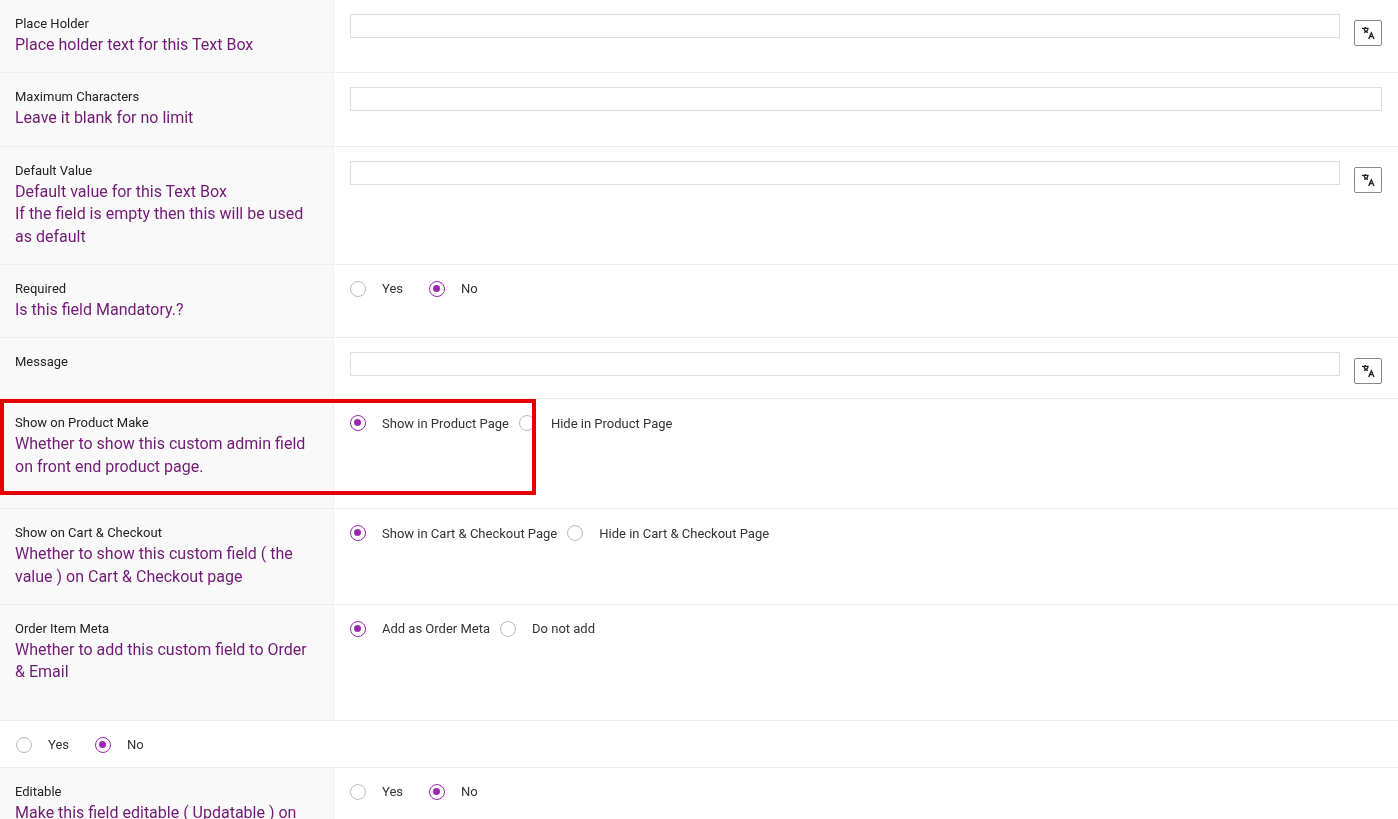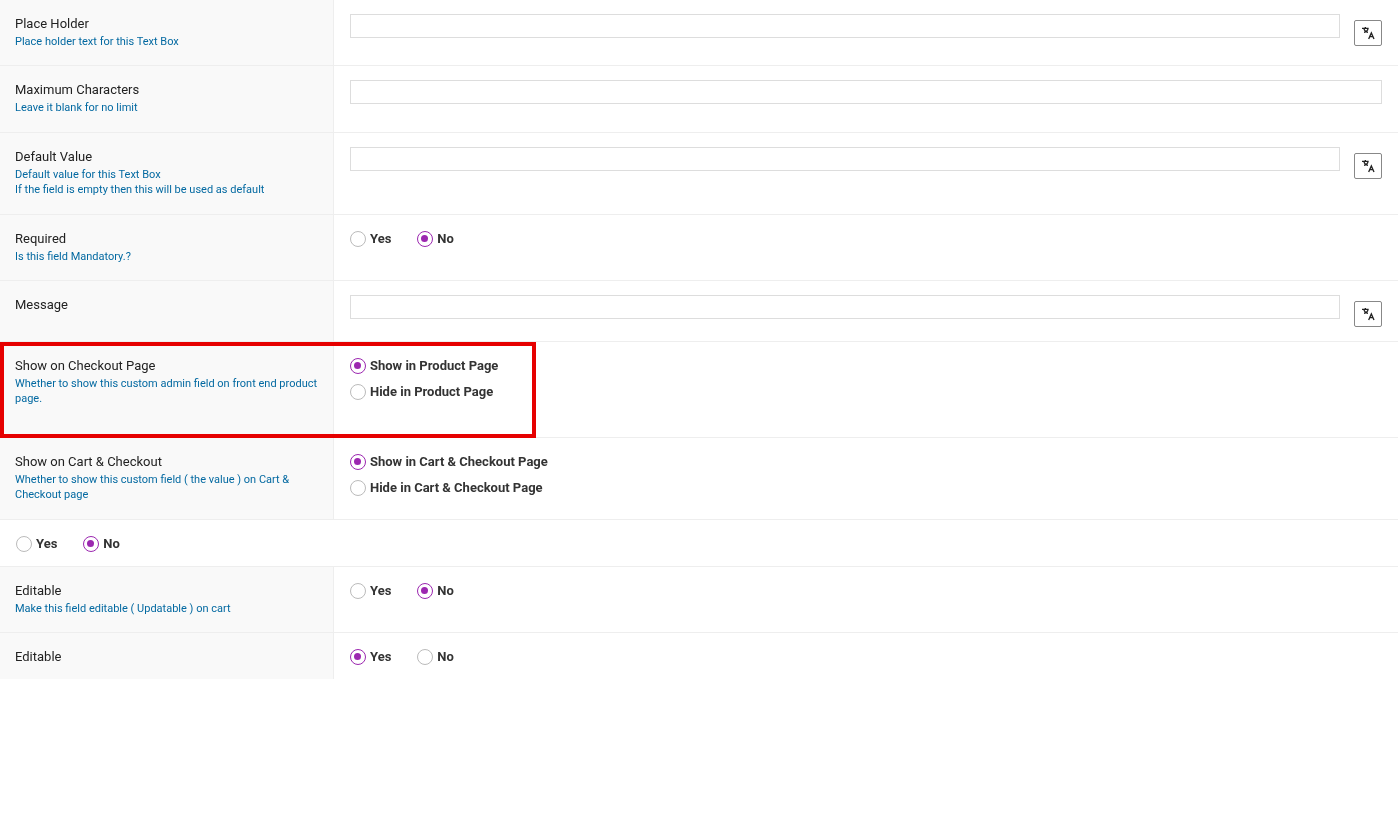--- a/index.html
+++ b/index.html
@@ -24,22 +24,22 @@
     background: #f9f9f9;
     border-right: 1px solid #eee;
   }
   .label-col .title {
     font-weight: 400;
     font-size: 13px;
     color: #222;
     margin-bottom: 3px;
   }
   .label-col .desc {
-    font-size: 11px;
-    color: #0369a1;
+    font-size: 16px;
+    color: #701a75;
     line-height: 1.4;
   }
   .input-col {
     flex: 1;
     padding: 14px 16px 14px 16px;
     display: flex;
     align-items: flex-start;
     gap: 12px;
   }
   .text-input {
@@ -65,30 +65,29 @@
   .translate-icon-box svg {
     width: 16px; height: 16px;
   }
   .radio-group {
     display: flex;
     gap: 26px;
     align-items: center;
     padding-top: 2px;
   }
   .radio-group.vertical {
-    flex-direction: column;
+    flex-direction: row;
     align-items: flex-start;
     gap: 10px;
   }
   .radio-item {
     display: flex;
     align-items: center;
-    gap: 4px;
+    gap: 16px;
     cursor: pointer;
-    font-weight: bold;
   }
   .radio-circle {
     width: 16px;
     height: 16px;
     border: 1.5px solid #bbb;
     border-radius: 50%;
     position: relative;
     background: #fff;
   }
   .radio-circle.selected {
@@ -190,21 +189,21 @@
         <svg viewBox="0 0 24 24" fill="none" stroke="#222" stroke-width="2">
             <path d="M3 5h10M8 3v2M6 5c0 3 3 6 6 6M12 5c0 3-3 6-6 6"></path>
             <path d="M13 21l4-9 4 9M14.5 17.5h5"></path>
           </svg>
       </div>
     </div>
   </div>
 
   <div class="row" style="position:relative;">
     <div class="label-col" style="padding-bottom:30px;">
-      <div class="title">Show on Checkout Page</div>
+      <div class="title">Show on Product Make</div>
       <div class="desc">Whether to show this custom admin field on front end product page.</div>
     </div>
     <div class="input-col">
       <div class="radio-group vertical">
         <div class="radio-item">
           <div class="radio-circle selected"></div>
           <span class="radio-label">Show in Product Page</span>
         </div>
         <div class="radio-item">
           <div class="radio-circle"></div>
@@ -227,20 +226,38 @@
           <span class="radio-label">Show in Cart &amp; Checkout Page</span>
         </div>
         <div class="radio-item">
           <div class="radio-circle"></div>
           <span class="radio-label">Hide in Cart &amp; Checkout Page</span>
         </div>
       </div>
     </div>
   </div>
 
+  <div class="row">
+    <div class="label-col" style="padding-bottom:36px;">
+      <div class="title">Order Item Meta</div>
+      <div class="desc">Whether to add this custom field to Order &amp; Email</div>
+    </div>
+    <div class="input-col">
+      <div class="radio-group vertical">
+        <div class="radio-item">
+          <div class="radio-circle selected"></div>
+          <span class="radio-label">Add as Order Meta</span>
+        </div>
+        <div class="radio-item">
+          <div class="radio-circle"></div>
+          <span class="radio-label">Do not add</span>
+        </div>
+      </div>
+    </div>
+  </div>
 
   <div class="row">
     <div class="input-col">
       <div class="radio-group">
         <div class="radio-item">
           <div class="radio-circle"></div>
           <span class="radio-label">Yes</span>
         </div>
         <div class="radio-item">
           <div class="radio-circle selected"></div>

